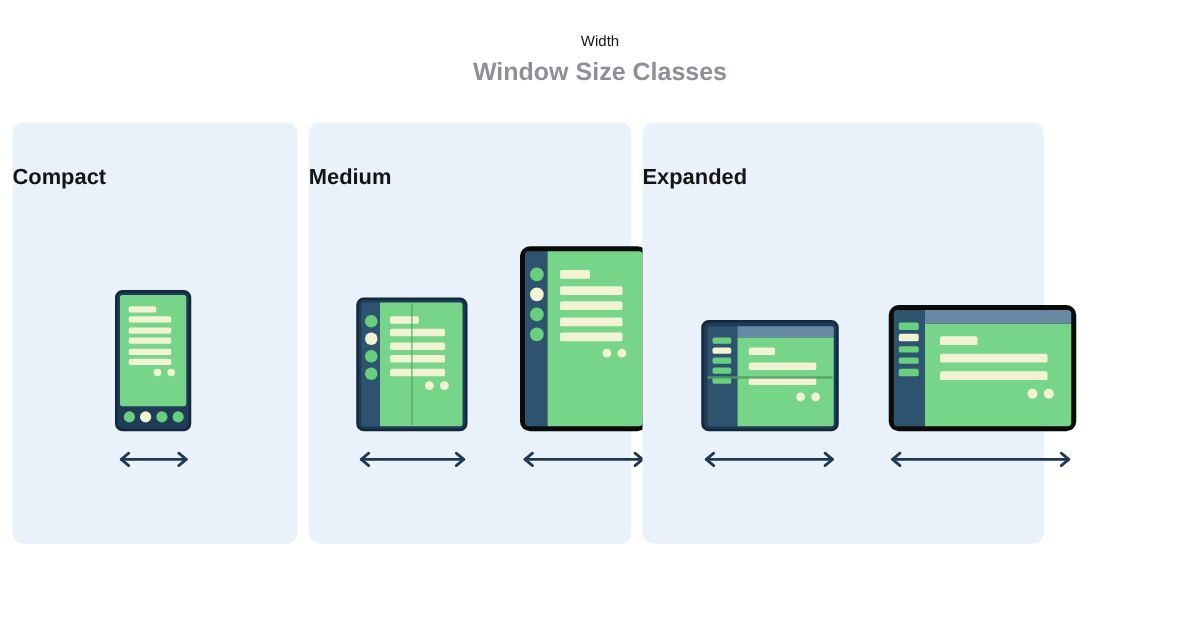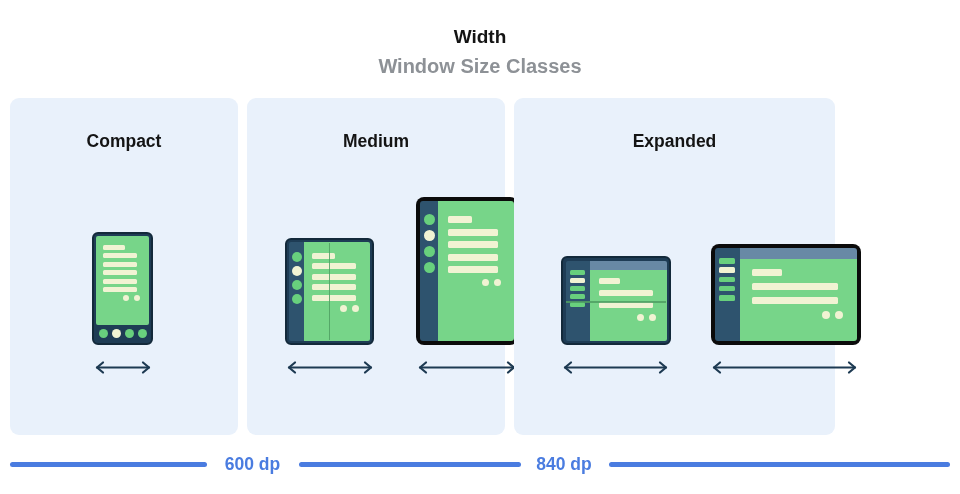--- a/index.html
+++ b/index.html
@@ -9,30 +9,30 @@
     --top-bar-slate:#6889a5; --fold-green:#4f9f63; --arrow-navy:#1d3a52;
     --accent-blue:#4a7ce0;
   }
   *{margin:0;padding:0;box-sizing:border-box;}
   html,body{background:#fff;}
   body{font-family:"Liberation Sans",sans-serif;}
   .stage{position:relative;width:960px;height:494px;background:#fff;overflow:hidden;}
 
   
   .hdr{position:absolute;top:26px;left:0;right:0;text-align:center;}
-  .hdr .title{font-size:19px;font-weight:700;color:#141414;}
+  .hdr .title{font-size:12px;font-weight:400;color:#141414;}
   .hdr .subtitle{margin-top:7px;font-size:20px;font-weight:700;color:var(--subtitle-gray);}
 
   
   .panels{position:absolute;left:10px;top:98px;width:940px;height:337px;display:flex;gap:9px;}
   .panel{position:relative;background:var(--panel-bg);border-radius:9px;height:337px;}
   .panel.compact{width:228px;}
   .panel.medium{width:258px;}
   .panel.expanded{width:321px;}
-  .panel h2{padding-top:33px;text-align:center;font-size:17.5px;font-weight:700;color:#141414;}
+  .panel h2{padding-top:33px;text-align:left;font-size:17.5px;font-weight:700;color:#141414;}
 
   .device{position:absolute;}
   .ln{background:var(--content-cream);border-radius:1.5px;}
   .dots{display:flex;justify-content:flex-end;gap:5px;}
   .dots i{display:block;border-radius:50%;background:var(--content-cream);}
 
   
   .phone{left:82px;top:134px;width:61px;height:113px;background:var(--frame-navy);
          border:2px solid var(--frame-border);border-radius:6px;padding:2px;
          display:flex;flex-direction:column;}
@@ -273,21 +273,14 @@
         <polyline points="101,2.5 107,7.5 101,12.5"></polyline>
       </svg>
       <svg class="arrow ar-desk" width="153" height="15">
         <line x1="6" y1="7.5" x2="147" y2="7.5"></line>
         <polyline points="12,2.5 6,7.5 12,12.5"></polyline>
         <polyline points="141,2.5 147,7.5 141,12.5"></polyline>
       </svg>
     </section>
   </div>
 
-  <div class="ruler">
-    <span class="rline rl1"></span>
-    <span class="rlabel rb1">600 dp</span>
-    <span class="rline rl2"></span>
-    <span class="rlabel rb2">840 dp</span>
-    <span class="rline rl3"></span>
-  </div>
 
 </div>
 
 </body></html>

